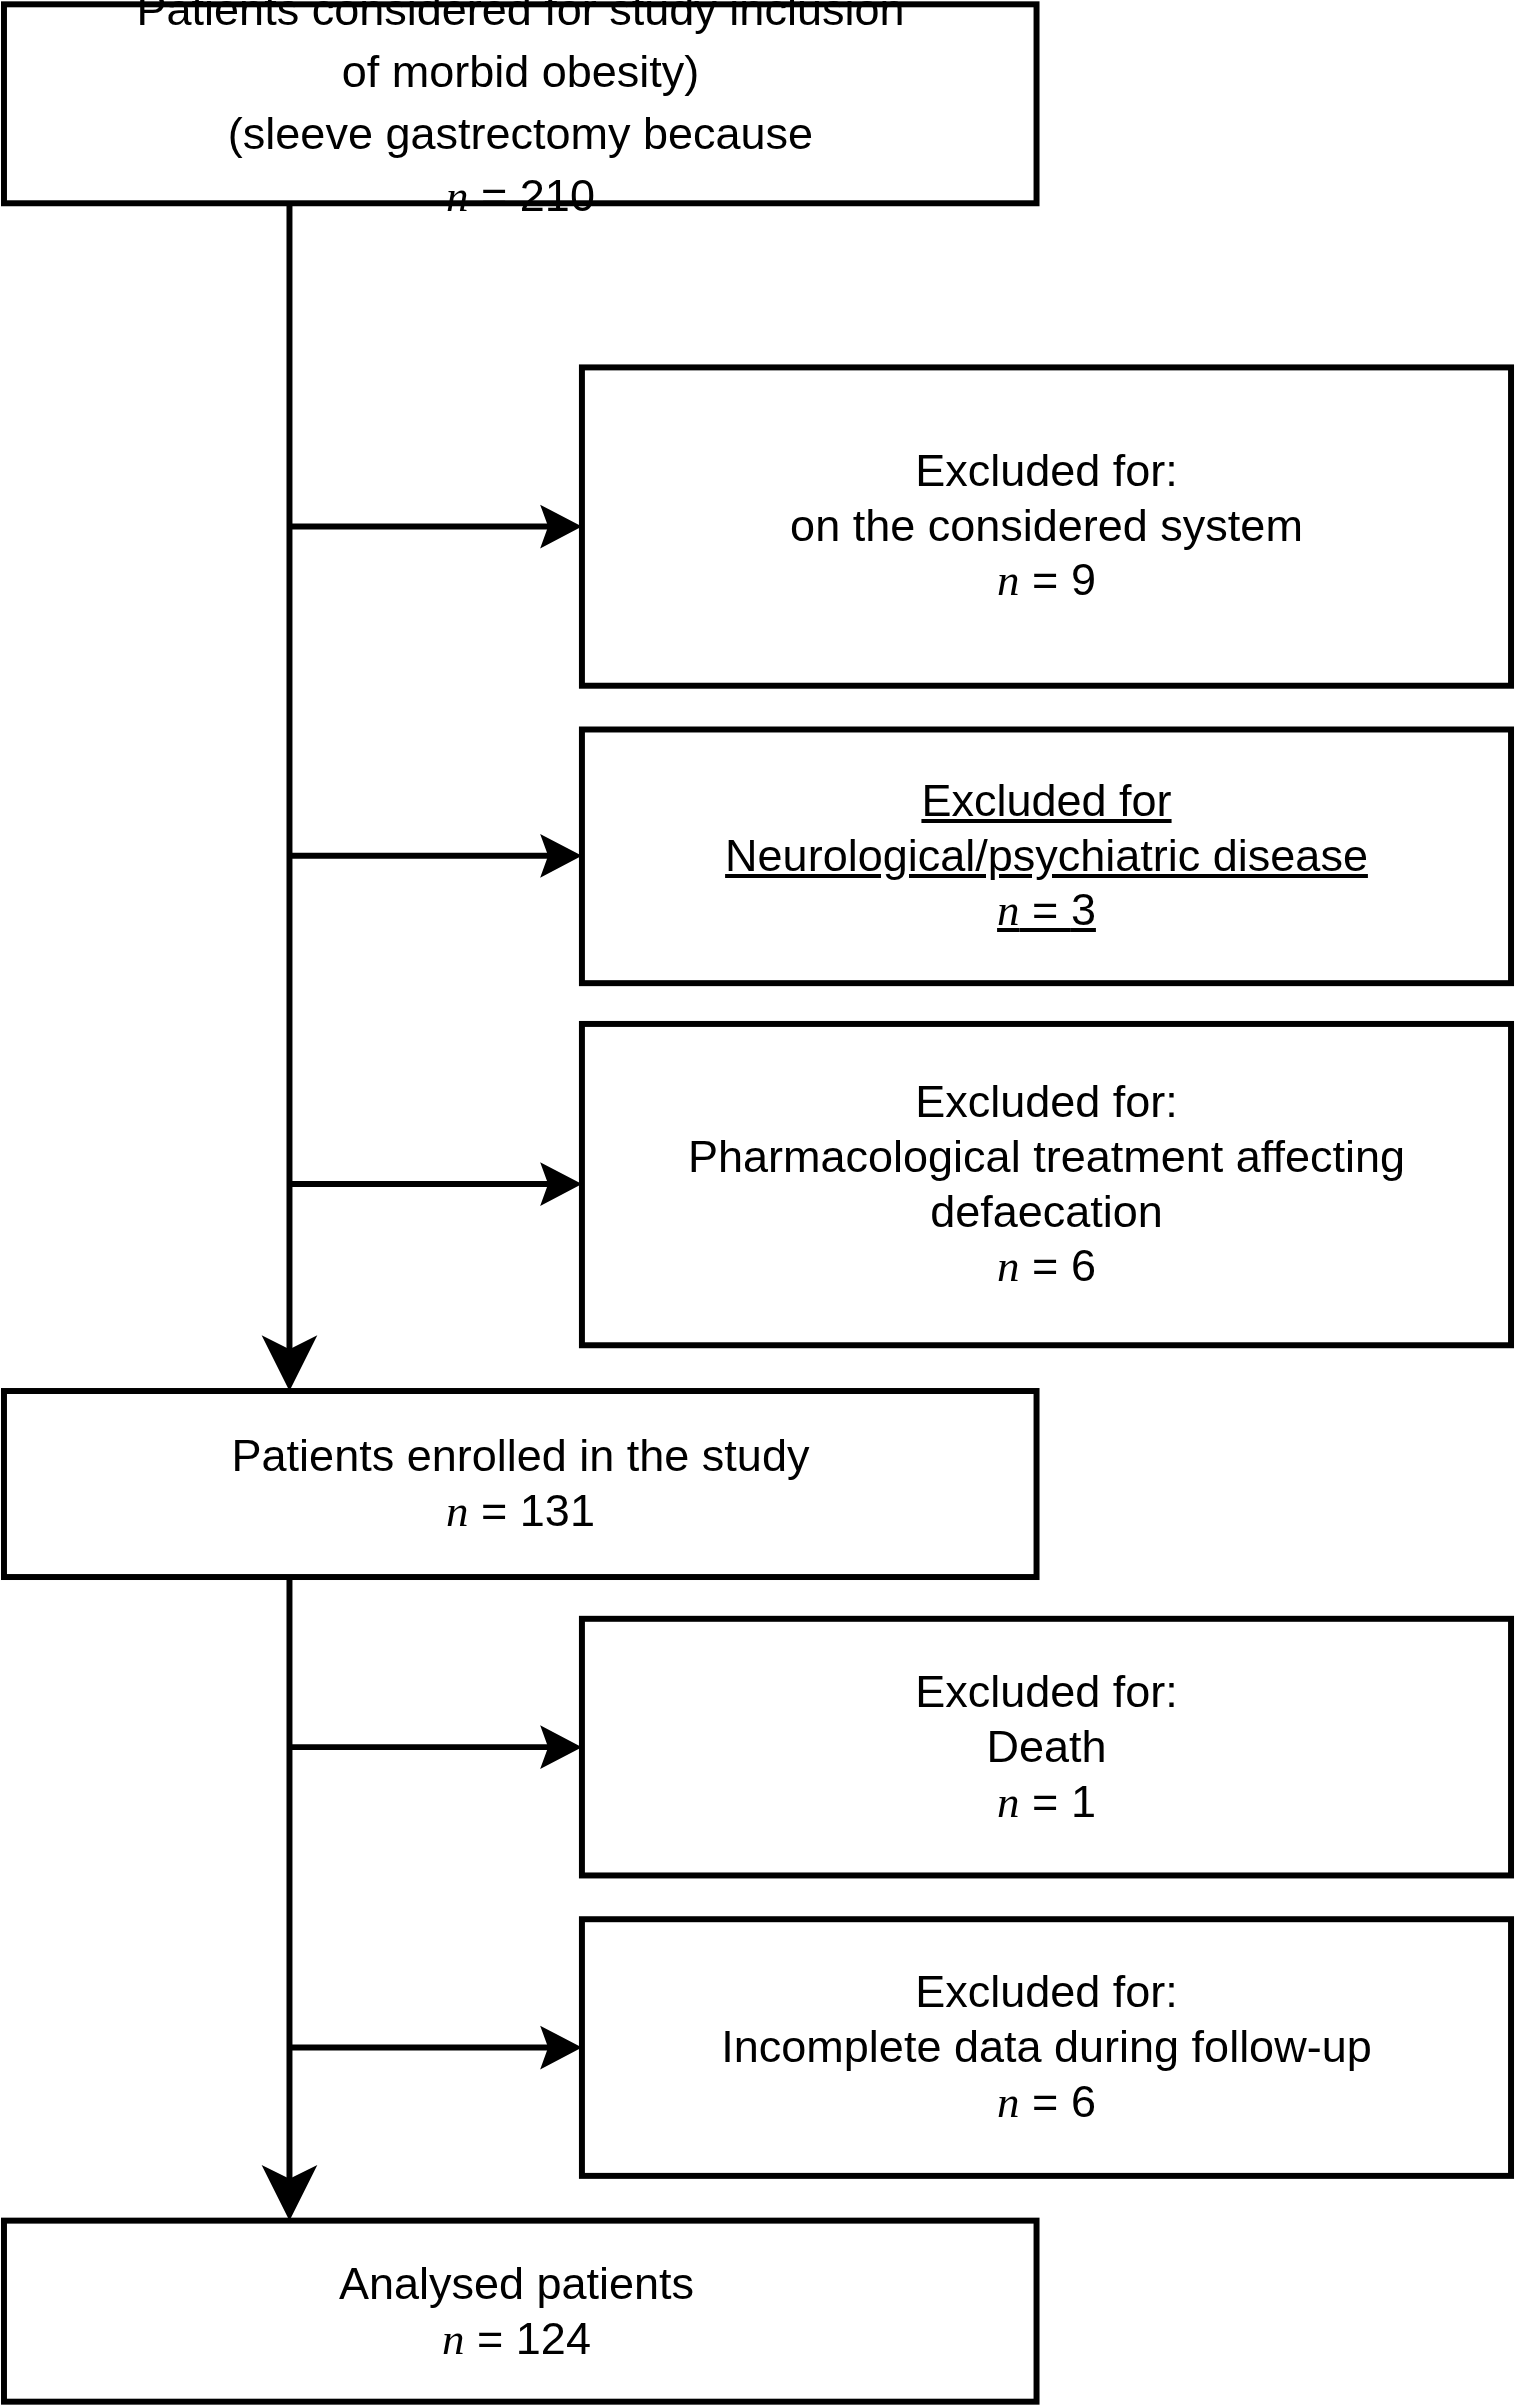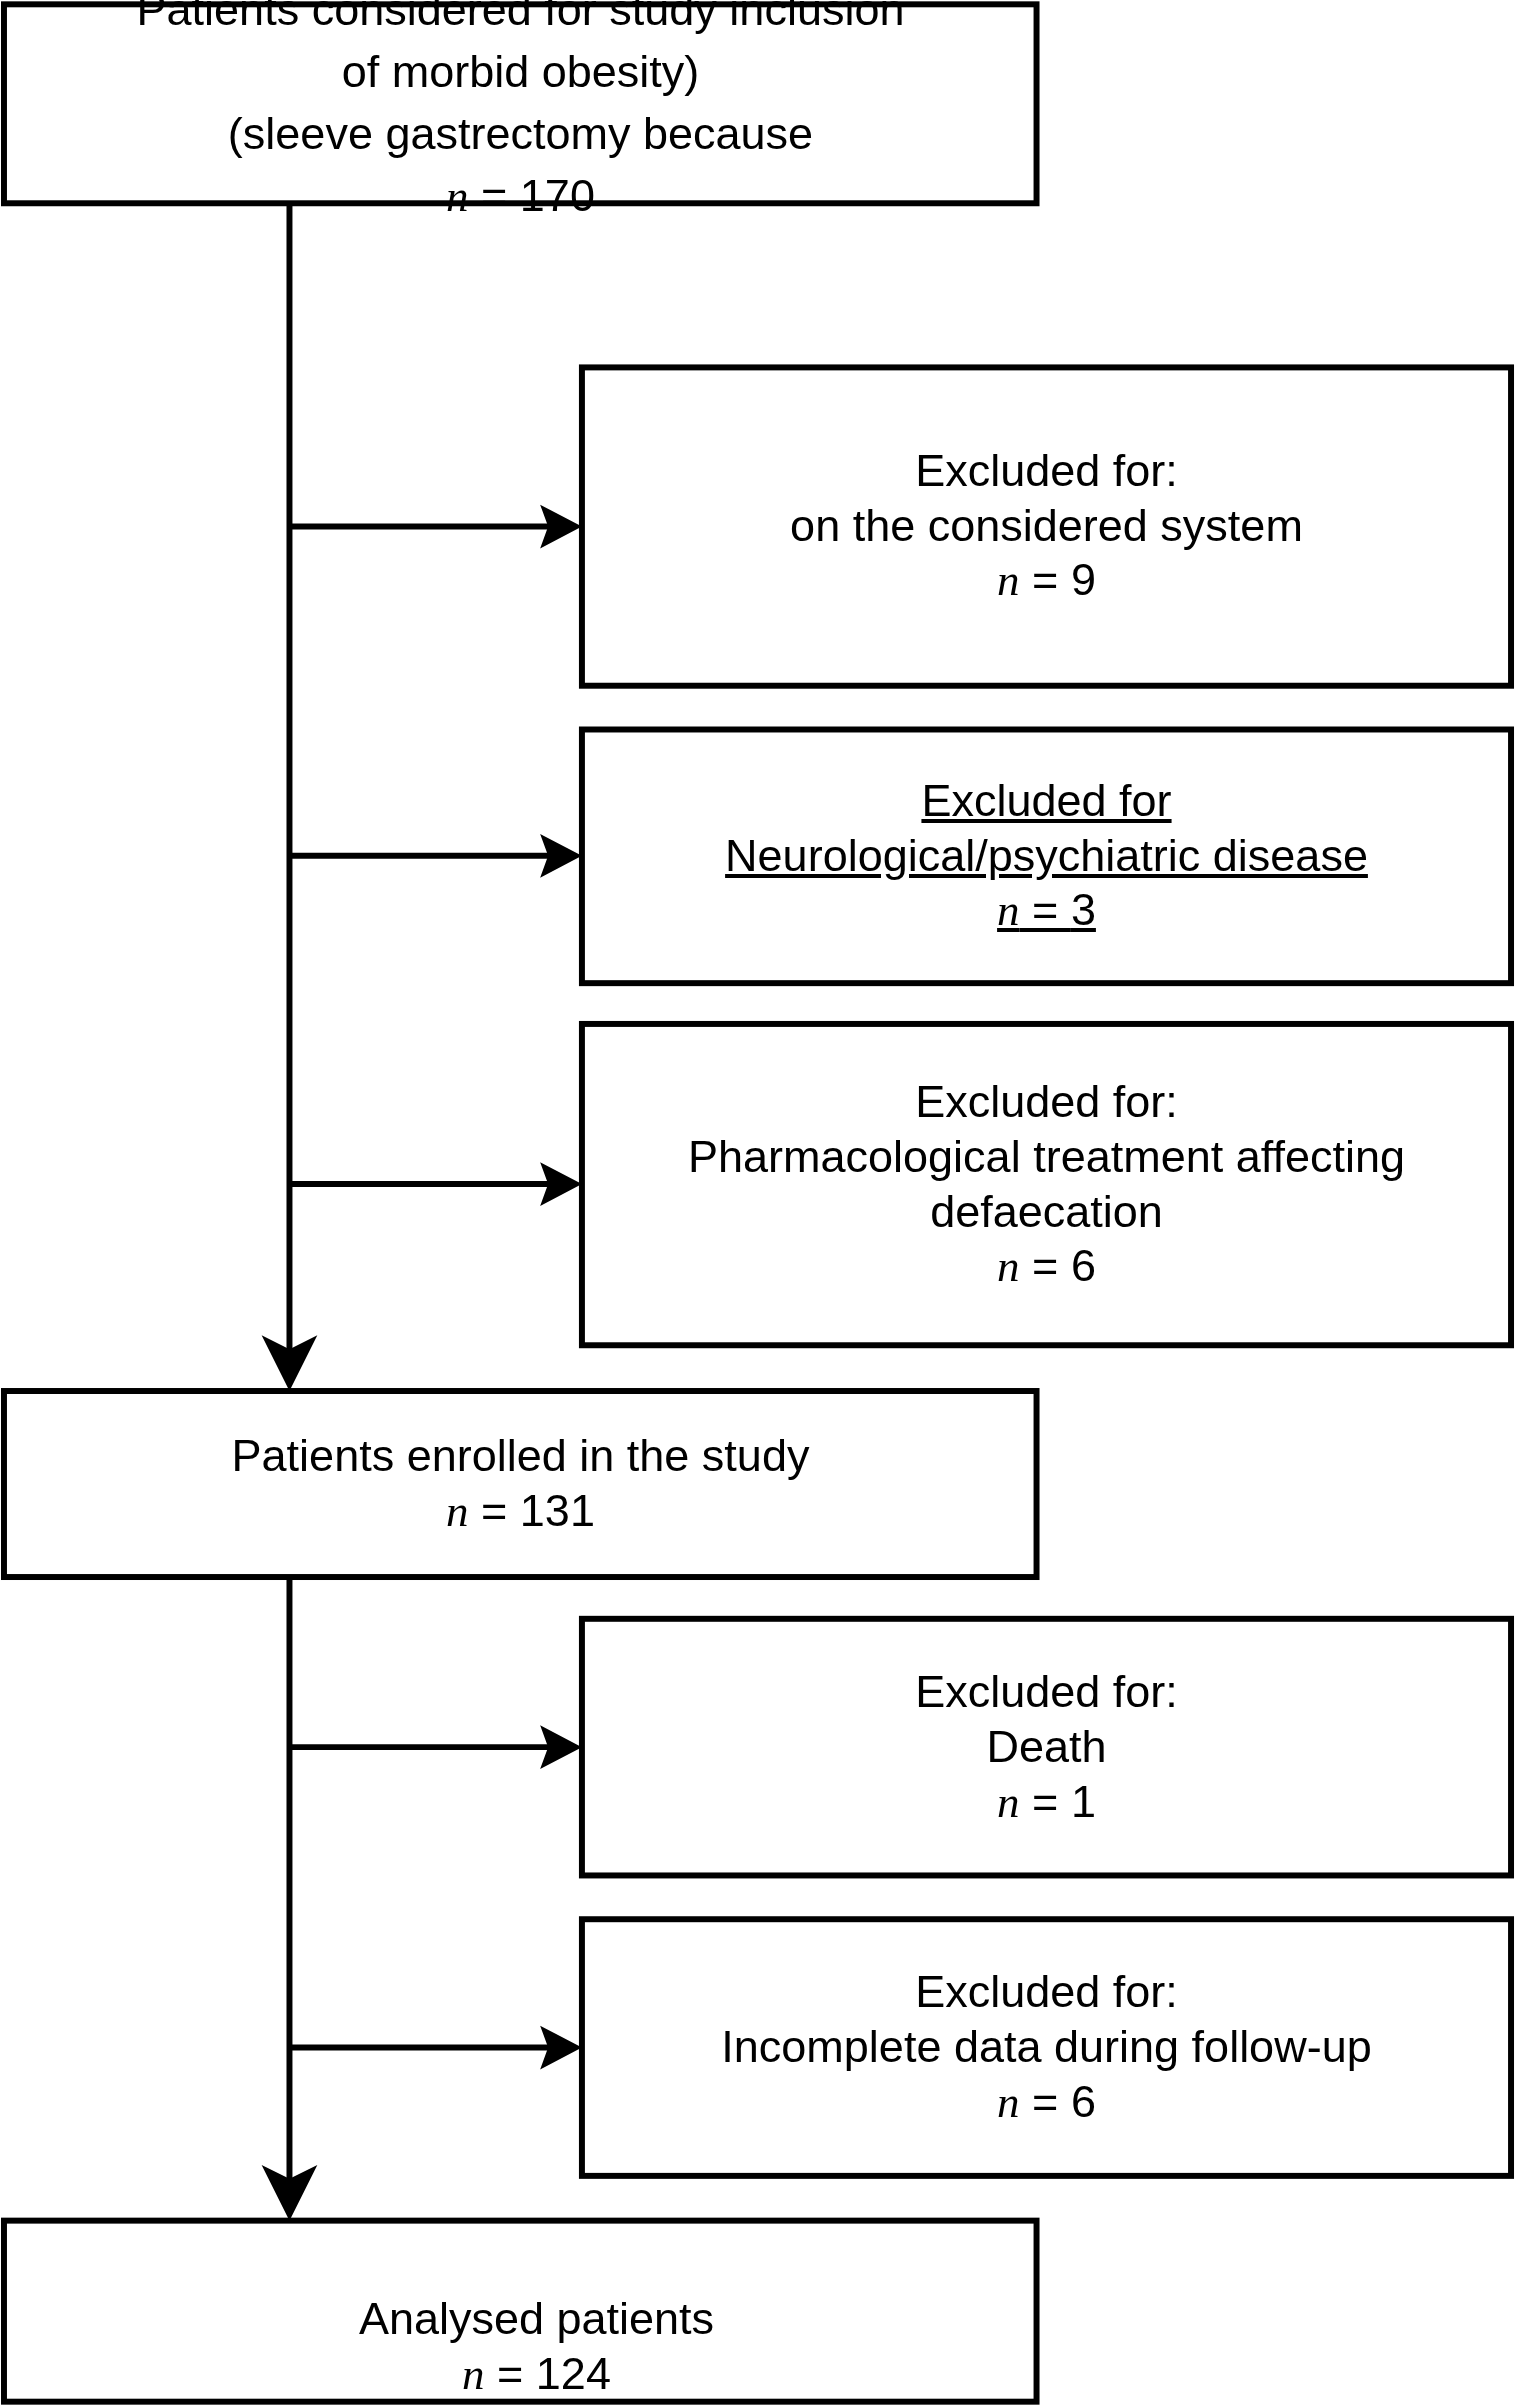--- a/index.html
+++ b/index.html
@@ -113,21 +113,21 @@
     <line class="connector-line" x1="291" y1="2058" x2="566" y2="2058"></line>
     <polygon class="arrow-head" points="585,2058 543,2080 551,2058 543,2036"></polygon>
 
     <polygon class="arrow-head" points="291,2232 263,2176 291,2190 319,2176"></polygon>
   </svg>
 
   <div class="node-text" style="left:4px; top:4px; width:1033px; height:199px;gap:7px;">
     <span class="node-line">Patients considered for study inclusion</span>
     <span class="node-line">of morbid obesity)</span>
     <span class="node-line">(sleeve gastrectomy because</span>
-    <span class="node-line"><span class="n-label">n</span><span class="n-value"> = </span><span class="n-value">170</span></span>
+    <span class="node-line"><span class="n-label">n</span><span class="n-value"> = </span><span class="n-value">210</span></span>
   </div>
 
   <div class="node-text" style="left:582px; top:367px; width:929px; height:318px;">
     <span class="node-line">Excluded for:</span>
     <span class="node-line">on the considered system</span>
     <span class="node-line"><span class="n-label">n</span><span class="n-value"> = </span><span class="n-value">9</span></span>
   </div>
 
   <div class="node-text" style="left:582px; top:729px; width:929px; height:254px;text-decoration:underline;">
     <span class="node-line">Excluded for</span>
@@ -152,19 +152,19 @@
     <span class="node-line">Death</span>
     <span class="node-line"><span class="n-label">n</span><span class="n-value"> = </span><span class="n-value">1</span></span>
   </div>
 
   <div class="node-text" style="left:582px; top:1919px; width:929px; height:257px;">
     <span class="node-line">Excluded for:</span>
     <span class="node-line">Incomplete data during follow-up</span>
     <span class="node-line"><span class="n-label">n</span><span class="n-value"> = </span><span class="n-value">6</span></span>
   </div>
 
-  <div class="node-text" style="left:20px; top:2221px; width:1033px; height:181px;justify-content:flex-end;">
+  <div class="node-text" style="left:0; top:2221px; width:1033px; height:181px;">
     <span class="node-line">Analysed patients</span>
     <span class="node-line"><span class="n-label">n</span><span class="n-value"> = </span><span class="n-value">124</span></span>
   </div>
 
 </div>
 
 
 </body></html>

